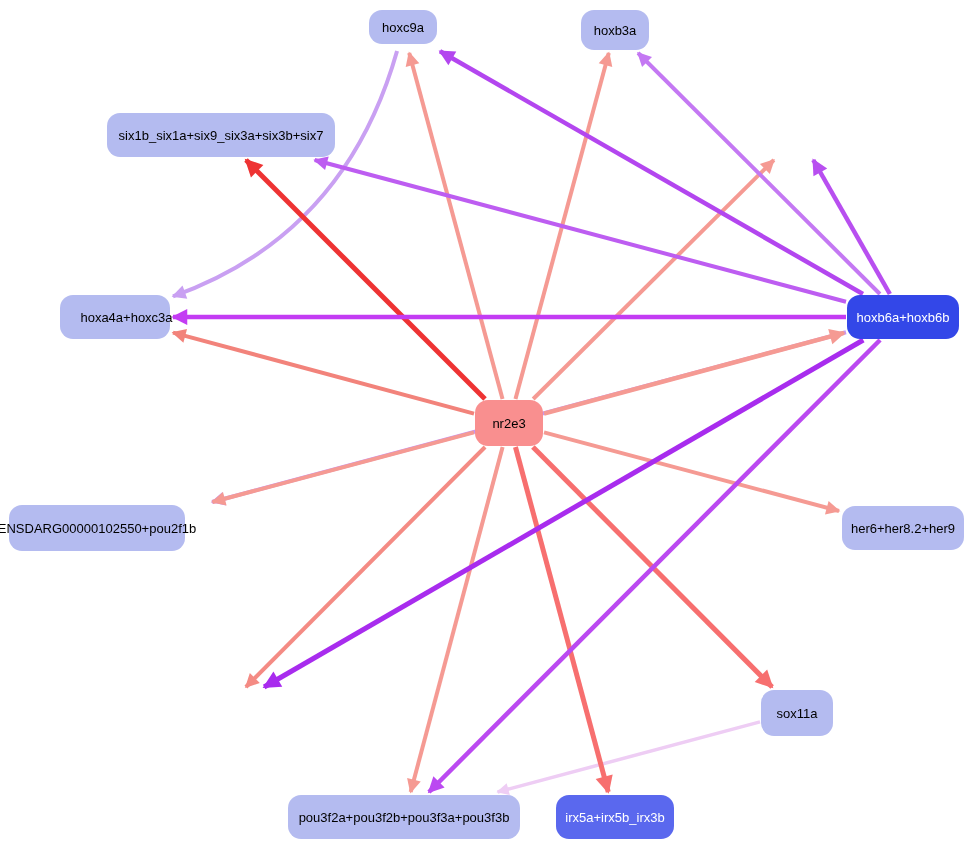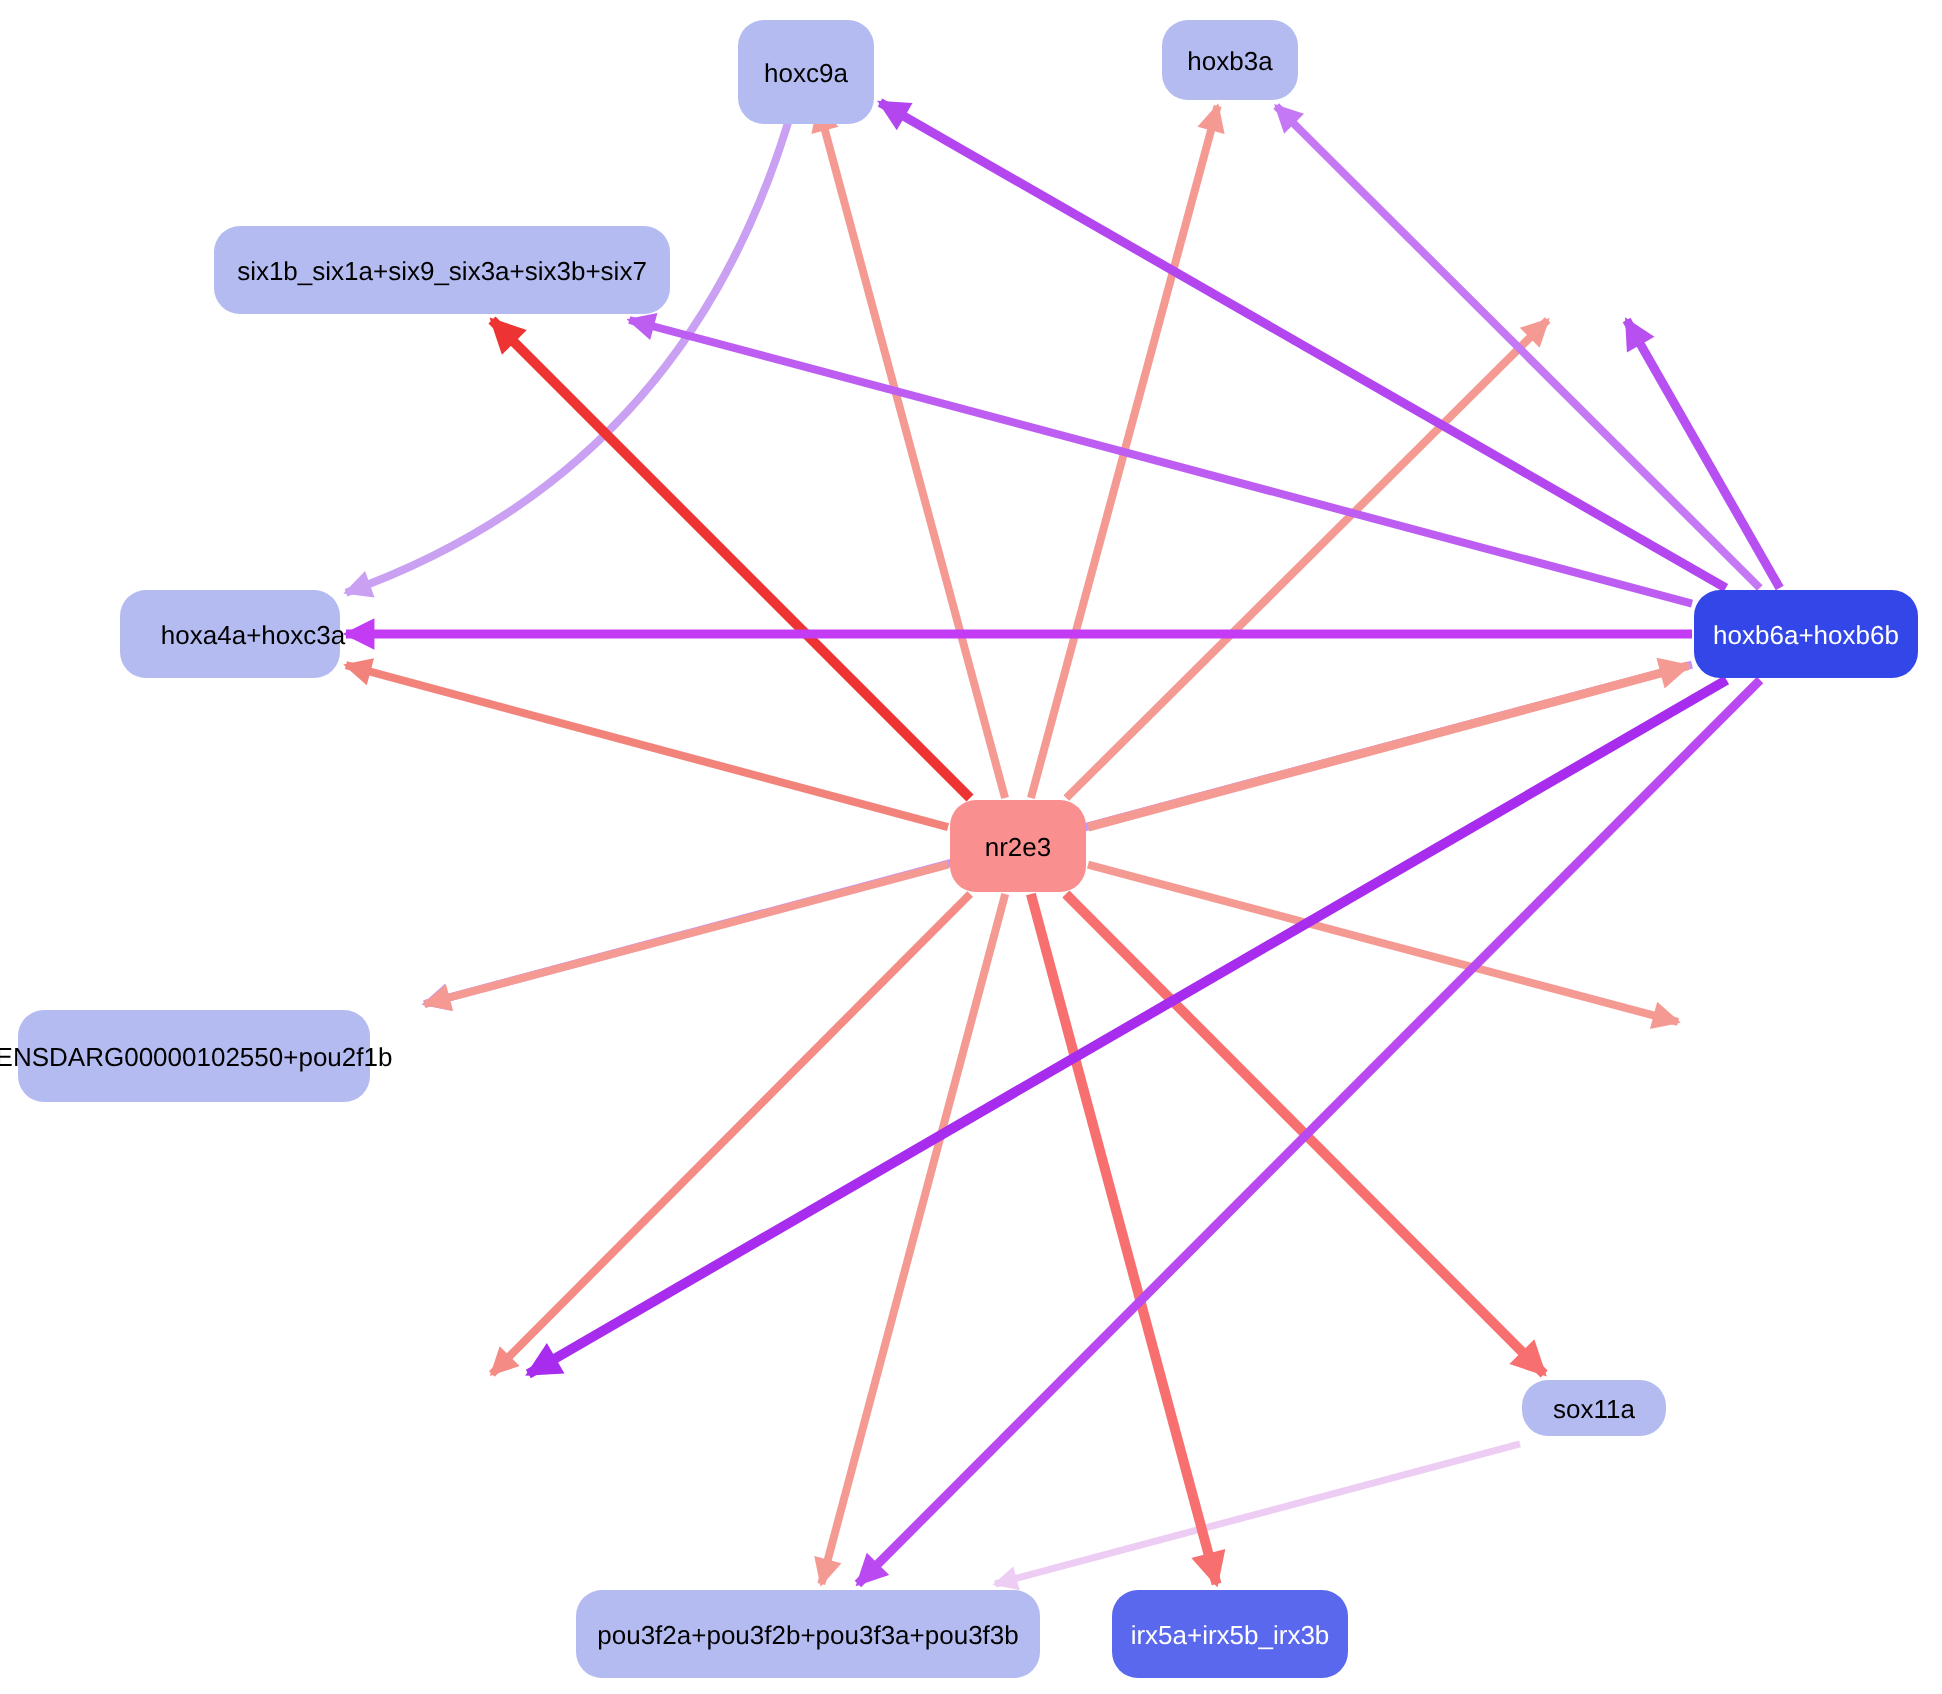--- a/index.html
+++ b/index.html
@@ -92,23 +92,24 @@
       <path d="M485,399 L246,160" fill="none" stroke="#ee3333" stroke-width="5" marker-end="url(#arrow-7)"></path>
       <path d="M879.9198606271777,294 L638.0801393728223,53" fill="none" stroke="#c478f3" stroke-width="4" marker-end="url(#arrow-8)"></path>
       <path d="M846,301.78885630498536 L314.68131868131866,160" fill="none" stroke="#bd5df1" stroke-width="4" marker-end="url(#arrow-9)"></path>
       <path d="M862.9303135888501,294 L440,51.238" fill="none" stroke="#b346ef" stroke-width="4.5" marker-end="url(#arrow-10)"></path>
       <path d="M889.8571428571429,294 L813.2857142857143,160" fill="none" stroke="#b84ff0" stroke-width="4.5" marker-end="url(#arrow-11)"></path>
       <path d="M846,317 L173,317" fill="none" stroke="#c33cf3" stroke-width="4.5" marker-end="url(#arrow-12)"></path>
       <path d="M880.046,340 L428.95,792" fill="none" stroke="#bb49f1" stroke-width="4.5" marker-end="url(#arrow-13)"></path>
       <path d="M863.2886075949367,340 L264.1645569620253,687" fill="none" stroke="#a82cee" stroke-width="5" marker-end="url(#arrow-14)"></path>
     </svg>
 
-<div class="node" style="left: 369px; top: 10px; width: 68px; height: 52px; background: rgb(180, 187, 240); color: rgb(0, 0, 0);">hoxc9a</div>
+<div class="node" style="left: 369px; top: 10px; width: 68px; height: 34px; background: rgb(180, 187, 240); color: rgb(0, 0, 0);">hoxc9a</div>
     <div class="node" style="left: 581px; top: 10px; width: 68px; height: 40px; background: rgb(180, 187, 240); color: rgb(0, 0, 0);">hoxb3a</div>
     <div class="node" style="left: 107px; top: 113px; width: 228px; height: 44px; background: rgb(180, 187, 240); color: rgb(0, 0, 0);">six1b_six1a+six9_six3a+six3b+six7</div>
     <div class="node" style="left: 60px; top: 295px; width: 110px; height: 44px; background: rgb(180, 187, 240); color: rgb(0, 0, 0); padding-left: 23px;">hoxa4a+hoxc3a</div>
     <div class="node" style="left: 847px; top: 295px; width: 112px; height: 44px; background: rgb(51, 71, 232); color: rgb(255, 255, 255);">hoxb6a+hoxb6b</div>
     <div class="node" style="left: 475px; top: 400px; width: 68px; height: 46px; background: rgb(249, 143, 143); color: rgb(0, 0, 0);">nr2e3</div>
     <div class="node" style="left: 9px; top: 505px; width: 176px; height: 46px; background: rgb(180, 187, 240); color: rgb(0, 0, 0);">ENSDARG00000102550+pou2f1b</div>
+    <div class="node" style="left: 842px; top: 506px; width: 122px; height: 44px; background: rgb(180, 187, 240); color: rgb(0, 0, 0);">her6+her8.2+her9</div>
     <div class="node" style="left: 288px; top: 795px; width: 232px; height: 44px; background: rgb(180, 187, 240); color: rgb(0, 0, 0);">pou3f2a+pou3f2b+pou3f3a+pou3f3b</div>
     <div class="node" style="left: 556px; top: 795px; width: 118px; height: 44px; background: rgb(90, 104, 238); color: rgb(255, 255, 255);">irx5a+irx5b_irx3b</div>
-    <div class="node" style="left: 761px; top: 690px; width: 72px; height: 28px; background: rgb(180, 187, 240); color: rgb(0, 0, 0);">sox11a</div>
+    <div class="node" style="left: 761px; top: 690px; width: 72px; height: 46px; background: rgb(180, 187, 240); color: rgb(0, 0, 0);">sox11a</div>
   </div>
 
 </body></html>

